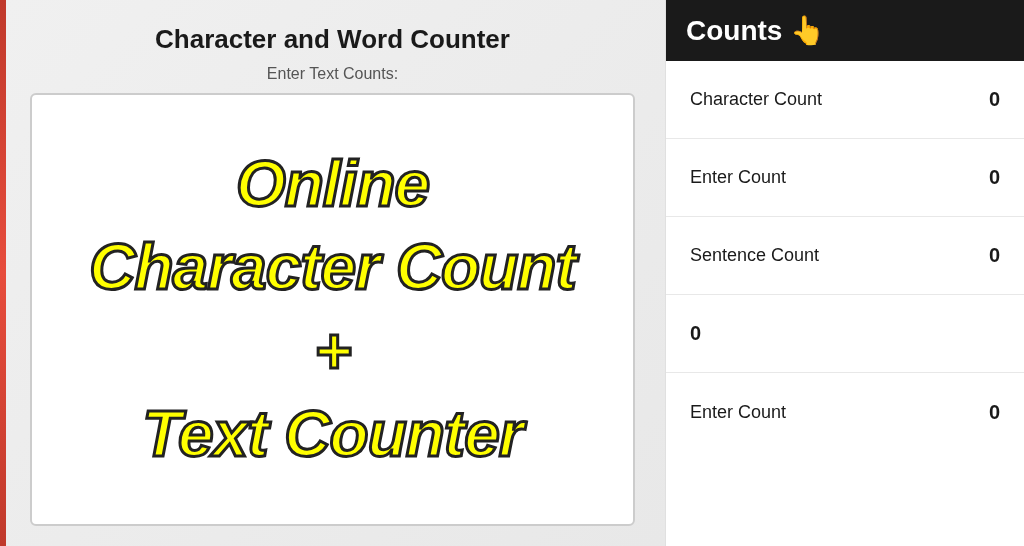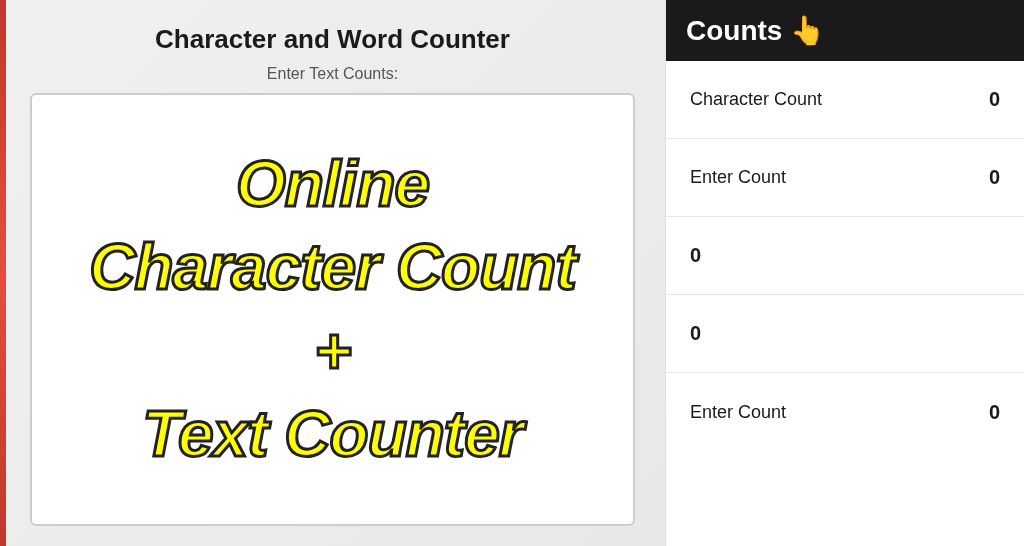--- a/index.html
+++ b/index.html
@@ -159,20 +159,21 @@
     <span class="count-label">Character Count</span>
     <span class="count-value">0</span>
   </div>
 
   <div class="count-row">
     <span class="count-label">Enter Count</span>
     <span class="count-value">0</span>
   </div>
 
   <div class="count-row">
+    <span class="count-label">Sentence Count</span>
     <span class="count-value">0</span>
   </div>
 
   <div class="count-row">
     <span class="count-value">0</span>
   </div>
 
   <div class="count-row">
     <span class="count-label">Enter Count</span>
     <span class="count-value">0</span>

